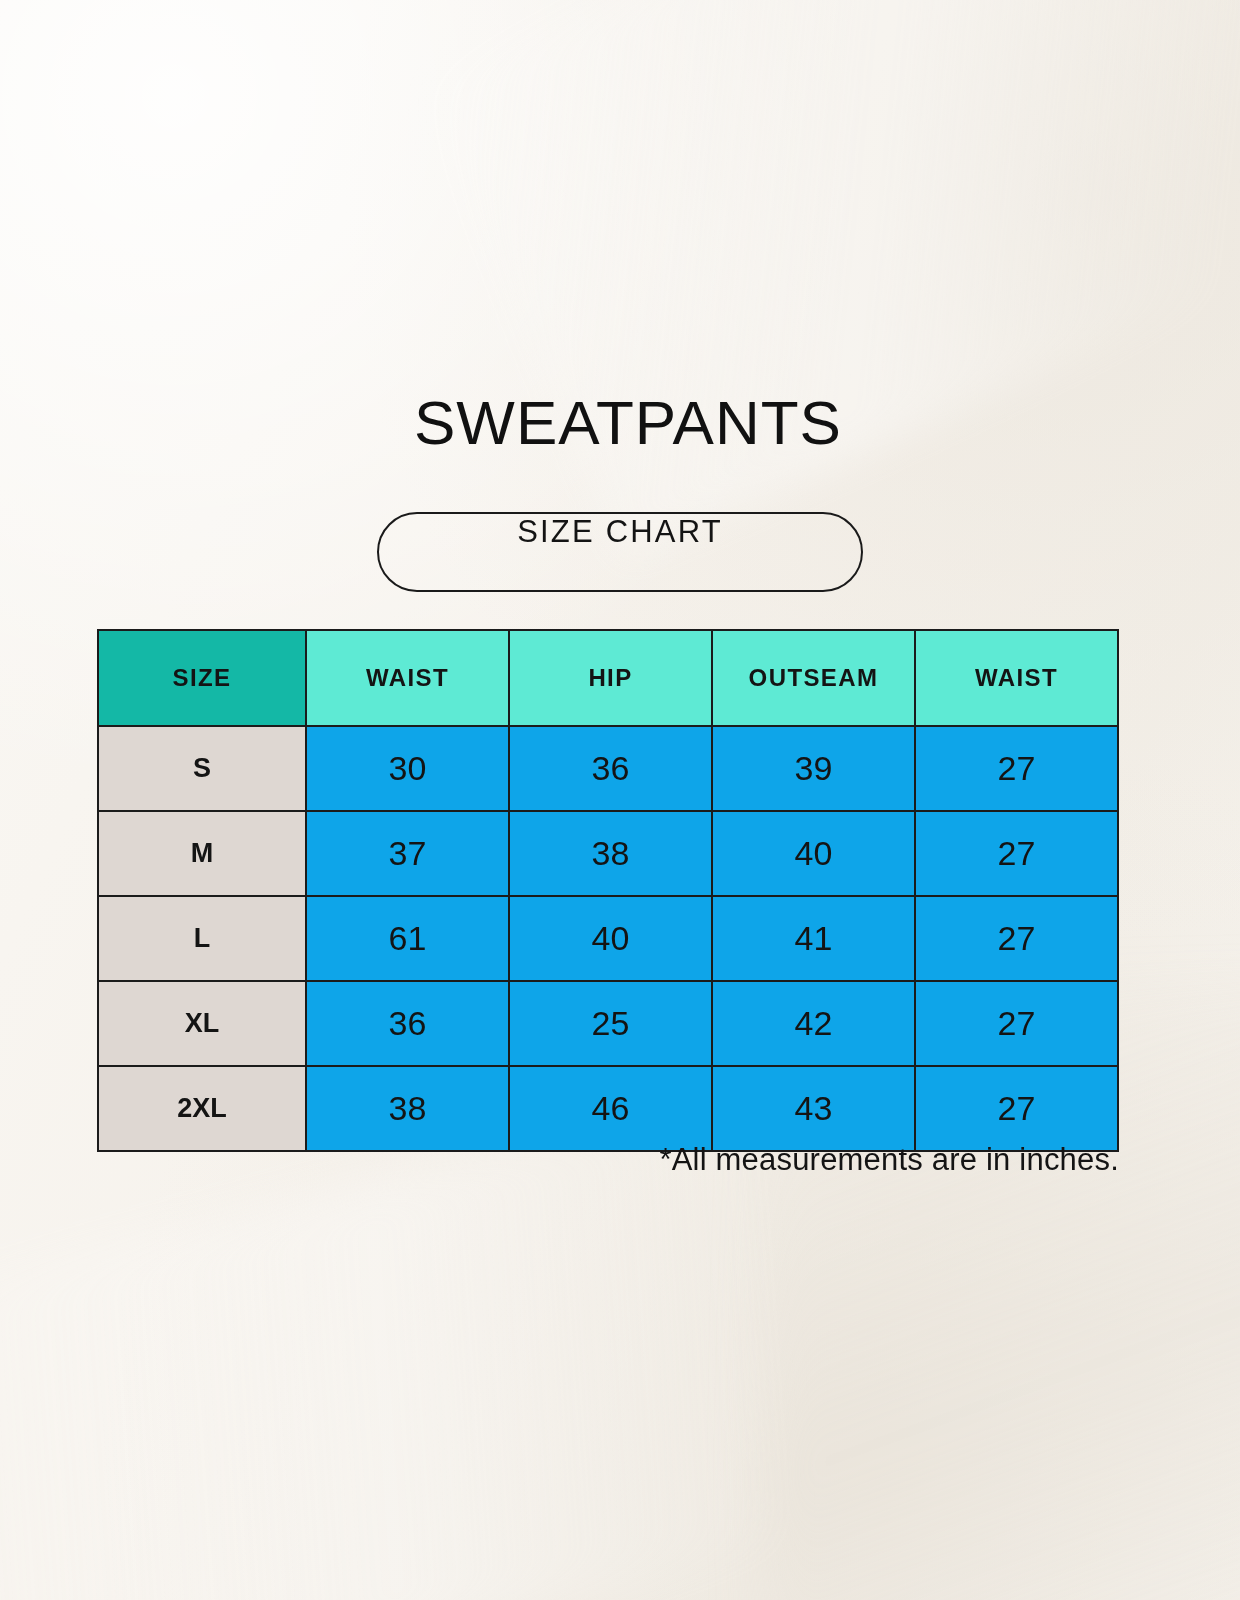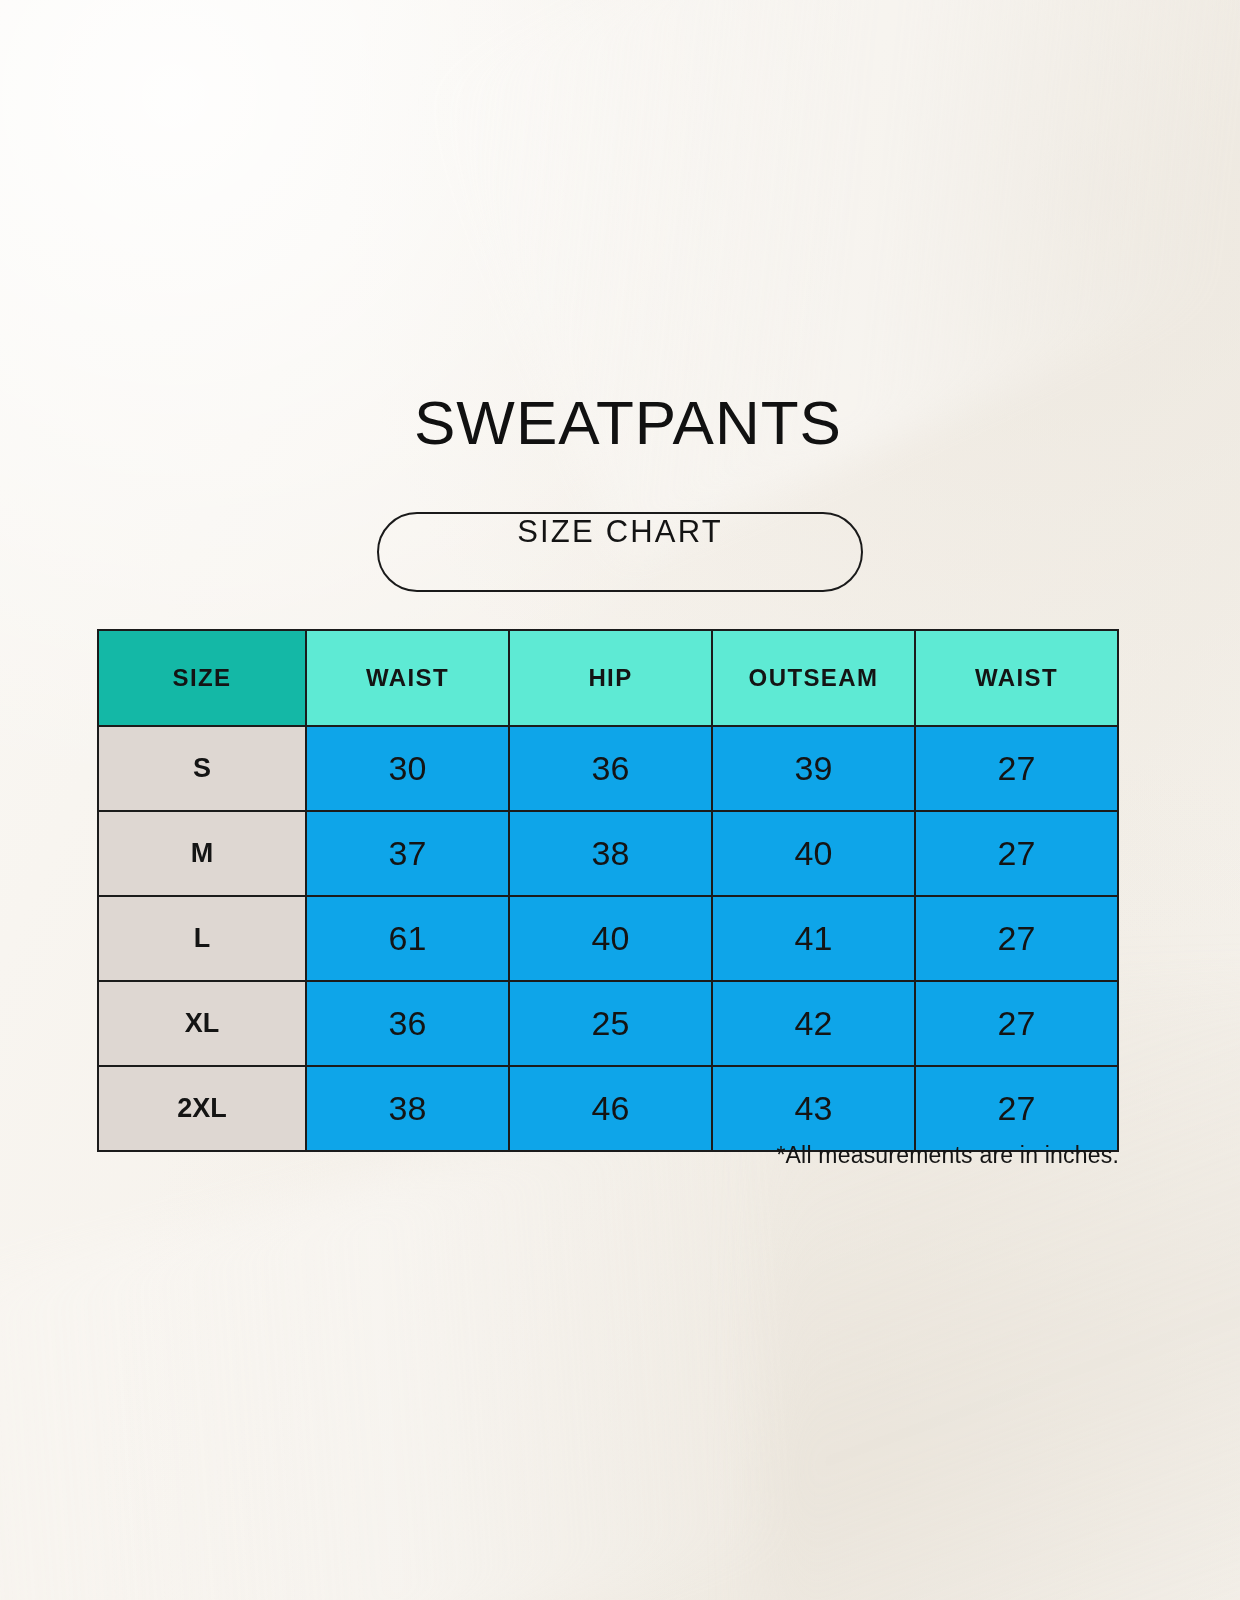--- a/index.html
+++ b/index.html
@@ -131,21 +131,21 @@
     font-weight: 700;
     font-size: 27px;
   }
 
   .footnote {
     position: absolute;
     top: 1142px;
     left: 0;
     width: 1119px;
     text-align: right;
-    font-size: 23px;
+    font-size: 31px;
     letter-spacing: 0.2px;
     color: #141414;
   }
 </style>
 </head>
 <body>
 
 <div class="page">
   <div class="bg-wash"></div>
   <div class="bg-streak streak-a"></div>

